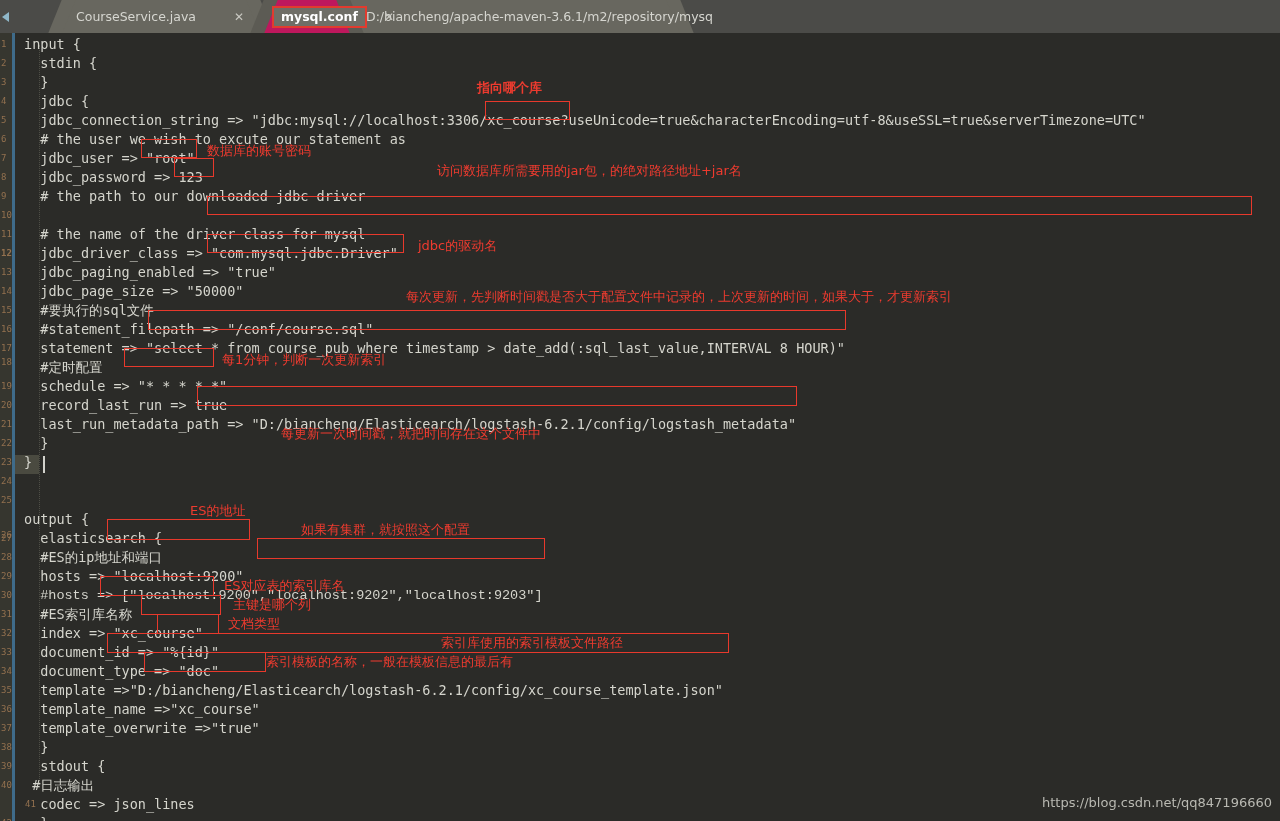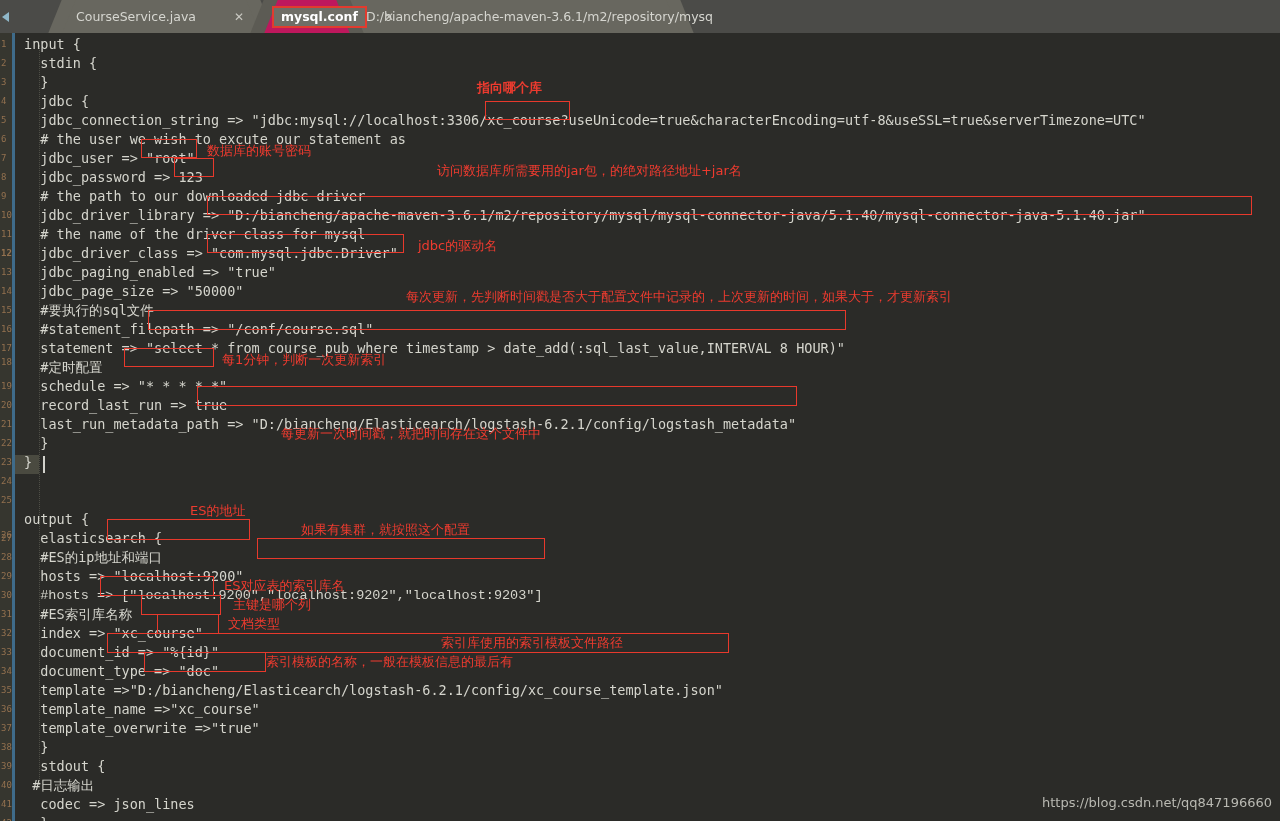--- a/index.html
+++ b/index.html
@@ -243,39 +243,38 @@
         <div class="gnum" style="top: 576px;">31</div>
         <div class="gnum" style="top: 595px;">32</div>
         <div class="gnum" style="top: 614px;">33</div>
         <div class="gnum" style="top: 633px;">34</div>
         <div class="gnum" style="top: 652px;">35</div>
         <div class="gnum" style="top: 671px;">36</div>
         <div class="gnum" style="top: 690px;">37</div>
         <div class="gnum" style="top: 709px;">38</div>
         <div class="gnum" style="top: 728px;">39</div>
         <div class="gnum" style="top: 747px;">40</div>
-        <div class="gnum" style="top: 766px;">41</div>
+        <div class="gnum" style="top: 766px; padding-left: 24px;">41</div>
         <div class="gnum" style="top: 785px;">42</div>
       </div>
     <div id="gutter-accent"></div>
     <div id="indent-guide"></div>
     <div id="cursor-line-gutter"></div>
     <div id="cursor-caret"></div>
 
     <div id="code">
         <div class="cl" style="top: 2px;">input {</div>
         <div class="cl" style="top: 21px;">  stdin {</div>
         <div class="cl" style="top: 40px;">  }</div>
         <div class="cl" style="top: 59px;">  jdbc {</div>
         <div class="cl" style="top: 78px;">  jdbc_connection_string =&gt; "jdbc:mysql://localhost:3306/xc_course?useUnicode=true&amp;characterEncoding=utf-8&amp;useSSL=true&amp;serverTimezone=UTC"</div>
         <div class="cl" style="top: 97px;">  # the user we wish to excute our statement as</div>
         <div class="cl" style="top: 116px;">  jdbc_user =&gt; "root"</div>
         <div class="cl" style="top: 135px;">  jdbc_password =&gt; 123</div>
         <div class="cl" style="top: 154px;">  # the path to our downloaded jdbc driver</div>
-        <div class="cl" style="top: 173px;">  jdbc_driver_library =&gt; "D:/biancheng/apache-maven-3.6.1/m2/repository/mysql/mysql-connector-java/5.1.40/mysql-connector-java-5.1.40.jar"</div>
         <div class="cl" style="top: 211px;">  jdbc_driver_class =&gt; "com.mysql.jdbc.Driver"</div>
         <div class="cl" style="top: 192px;">  # the name of the driver class for mysql</div>
         <div class="cl" style="top: 230px;">  jdbc_paging_enabled =&gt; "true"</div>
         <div class="cl" style="top: 249px;">  jdbc_page_size =&gt; "50000"</div>
         <div class="cl" style="top: 268px;">  #要执行的sql文件</div>
         <div class="cl" style="top: 287px;">  #statement_filepath =&gt; "/conf/course.sql"</div>
         <div class="cl" style="top: 306px;">  statement =&gt; "select * from course_pub where timestamp &gt; date_add(:sql_last_value,INTERVAL 8 HOUR)"</div>
         <div class="cl" style="top: 325px;">  #定时配置</div>
         <div class="cl" style="top: 344px;">  schedule =&gt; "* * * * *"</div>
         <div class="cl" style="top: 363px;">  record_last_run =&gt; true</div>

